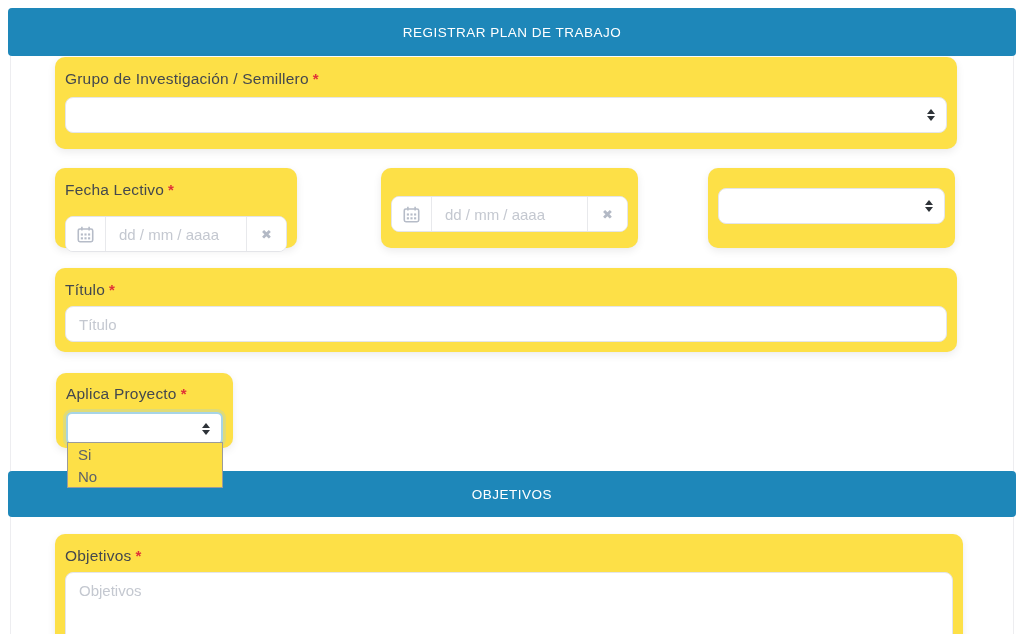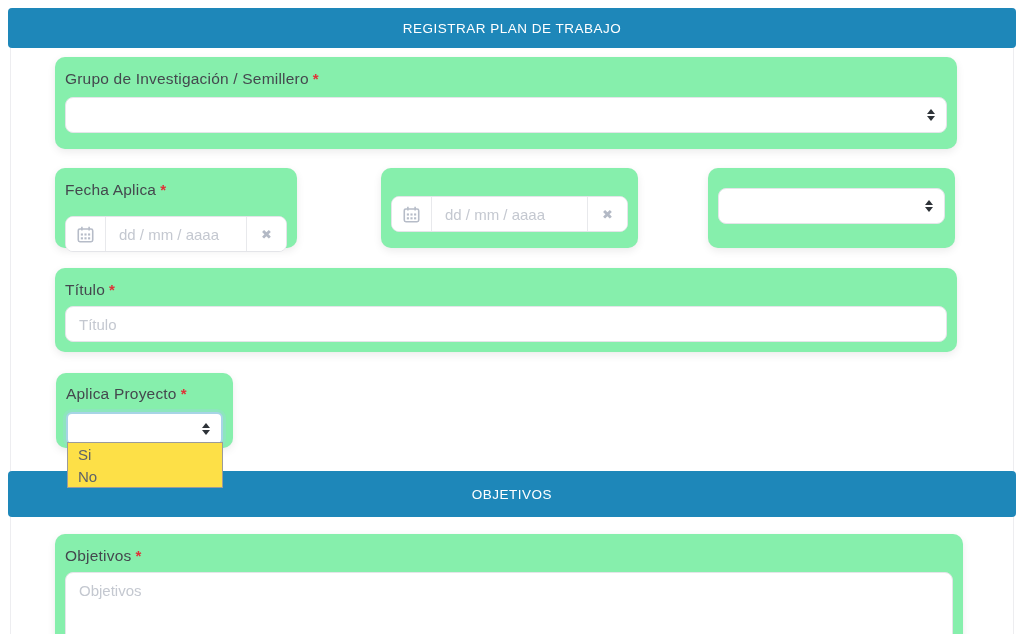--- a/index.html
+++ b/index.html
@@ -16,24 +16,24 @@
     position:absolute; left:10px; right:10px; top:8px; bottom:0;
     border-left:1px solid #ededf0; border-right:1px solid #ededf0;
     pointer-events:none; z-index:0;
   }
   .bar {
     position:absolute; left:8px; right:8px; z-index:2;
     background:#1e87b9; color:#ffffff; border-radius:4px;
     display:flex; align-items:center; justify-content:center;
     font-size:13.5px; letter-spacing:0.5px;
   }
-  .header-bar { top:8px; height:40px; }
+  .header-bar { top:8px; height:48px; }
   .objetivos-bar { top:471px; height:46px; z-index:1; }
   .card {
-    position:absolute; background:#86efac; border-radius:10px;
+    position:absolute; background:#fde047; border-radius:10px;
     box-shadow: 0 0 1px rgba(0,0,0,0.05), 0 3px 9px rgba(0,0,0,0.08);
     padding:12px 10px; z-index:2;
   }
   .field-label {
     font-size:15.5px; color:#44484e; line-height:20px; letter-spacing:0.2px;
     white-space:nowrap;
   }
   .req { color:#e03238; font-weight:bold; margin-left:4px; font-size:15px; }
   .select {
     position:relative; margin-top:8px; height:36px; background:#fff;
@@ -122,21 +122,21 @@
       <span></span>
       <span class="updown">
           <i class="tri-up"></i>
           <i class="tri-down"></i>
         </span>
     </div>
   </div>
 
   <div class="card card-finicio">
     <div class="field-label">
-      <span>Fecha Aplica</span><span class="req">*</span>
+      <span>Fecha Lectivo</span><span class="req">*</span>
     </div>
     <div class="input-group">
       <span class="addon addon-left">
         <svg class="cal-icon" width="17" height="17" viewBox="0 0 16 16">
           <rect x="1.2" y="2.8" width="13.6" height="12" rx="1.6" fill="none" stroke="#b6bcc8" stroke-width="1.5"></rect>
           <line x1="4.6" y1="0.8" x2="4.6" y2="4.2" stroke="#b6bcc8" stroke-width="1.5"></line>
           <line x1="11.4" y1="0.8" x2="11.4" y2="4.2" stroke="#b6bcc8" stroke-width="1.5"></line>
           <rect x="3.6" y="7" width="2" height="2" fill="#b6bcc8"></rect>
             <rect x="7" y="7" width="2" height="2" fill="#b6bcc8"></rect>
             <rect x="10.4" y="7" width="2" height="2" fill="#b6bcc8"></rect>

